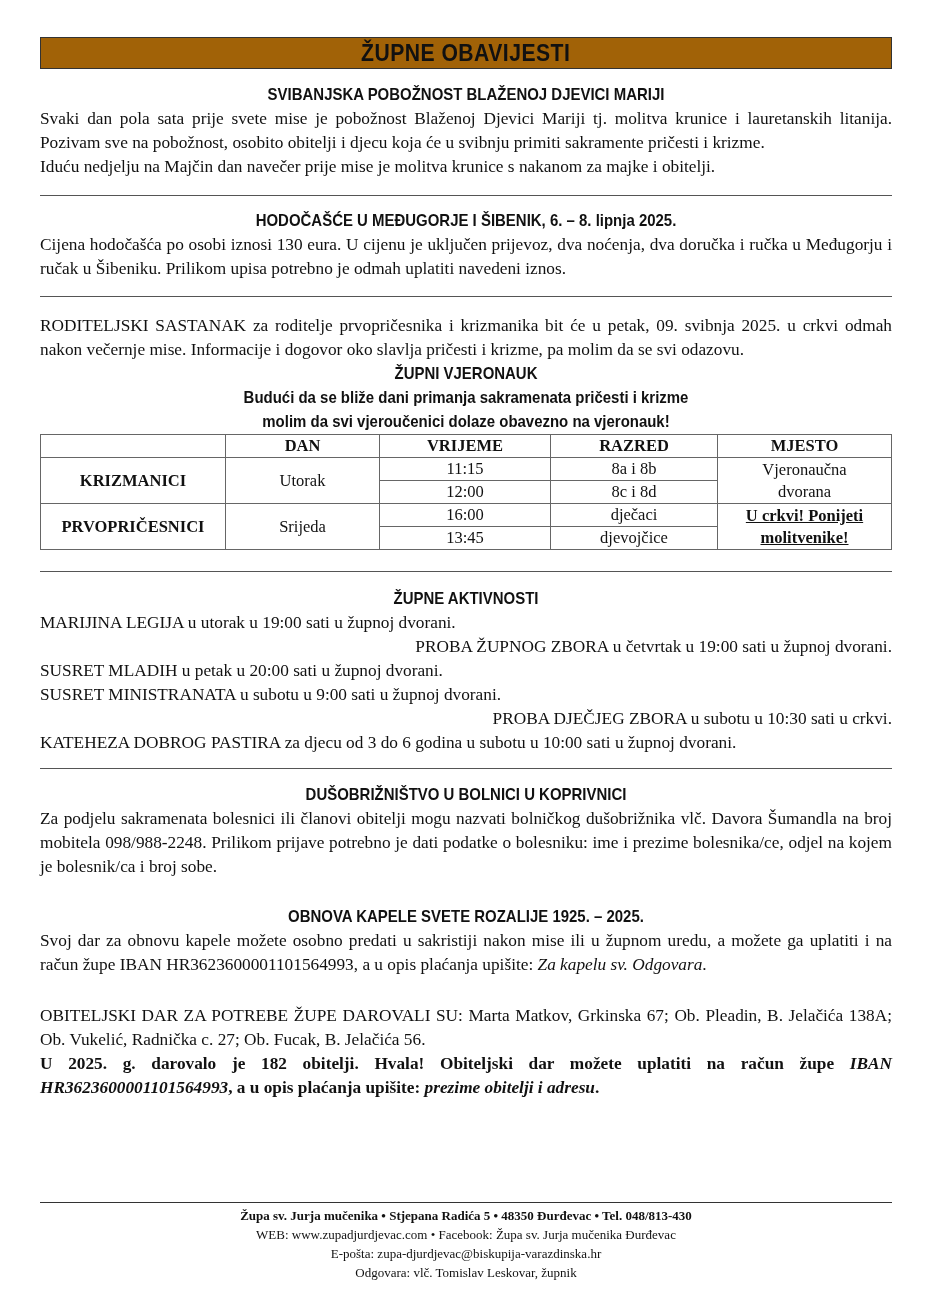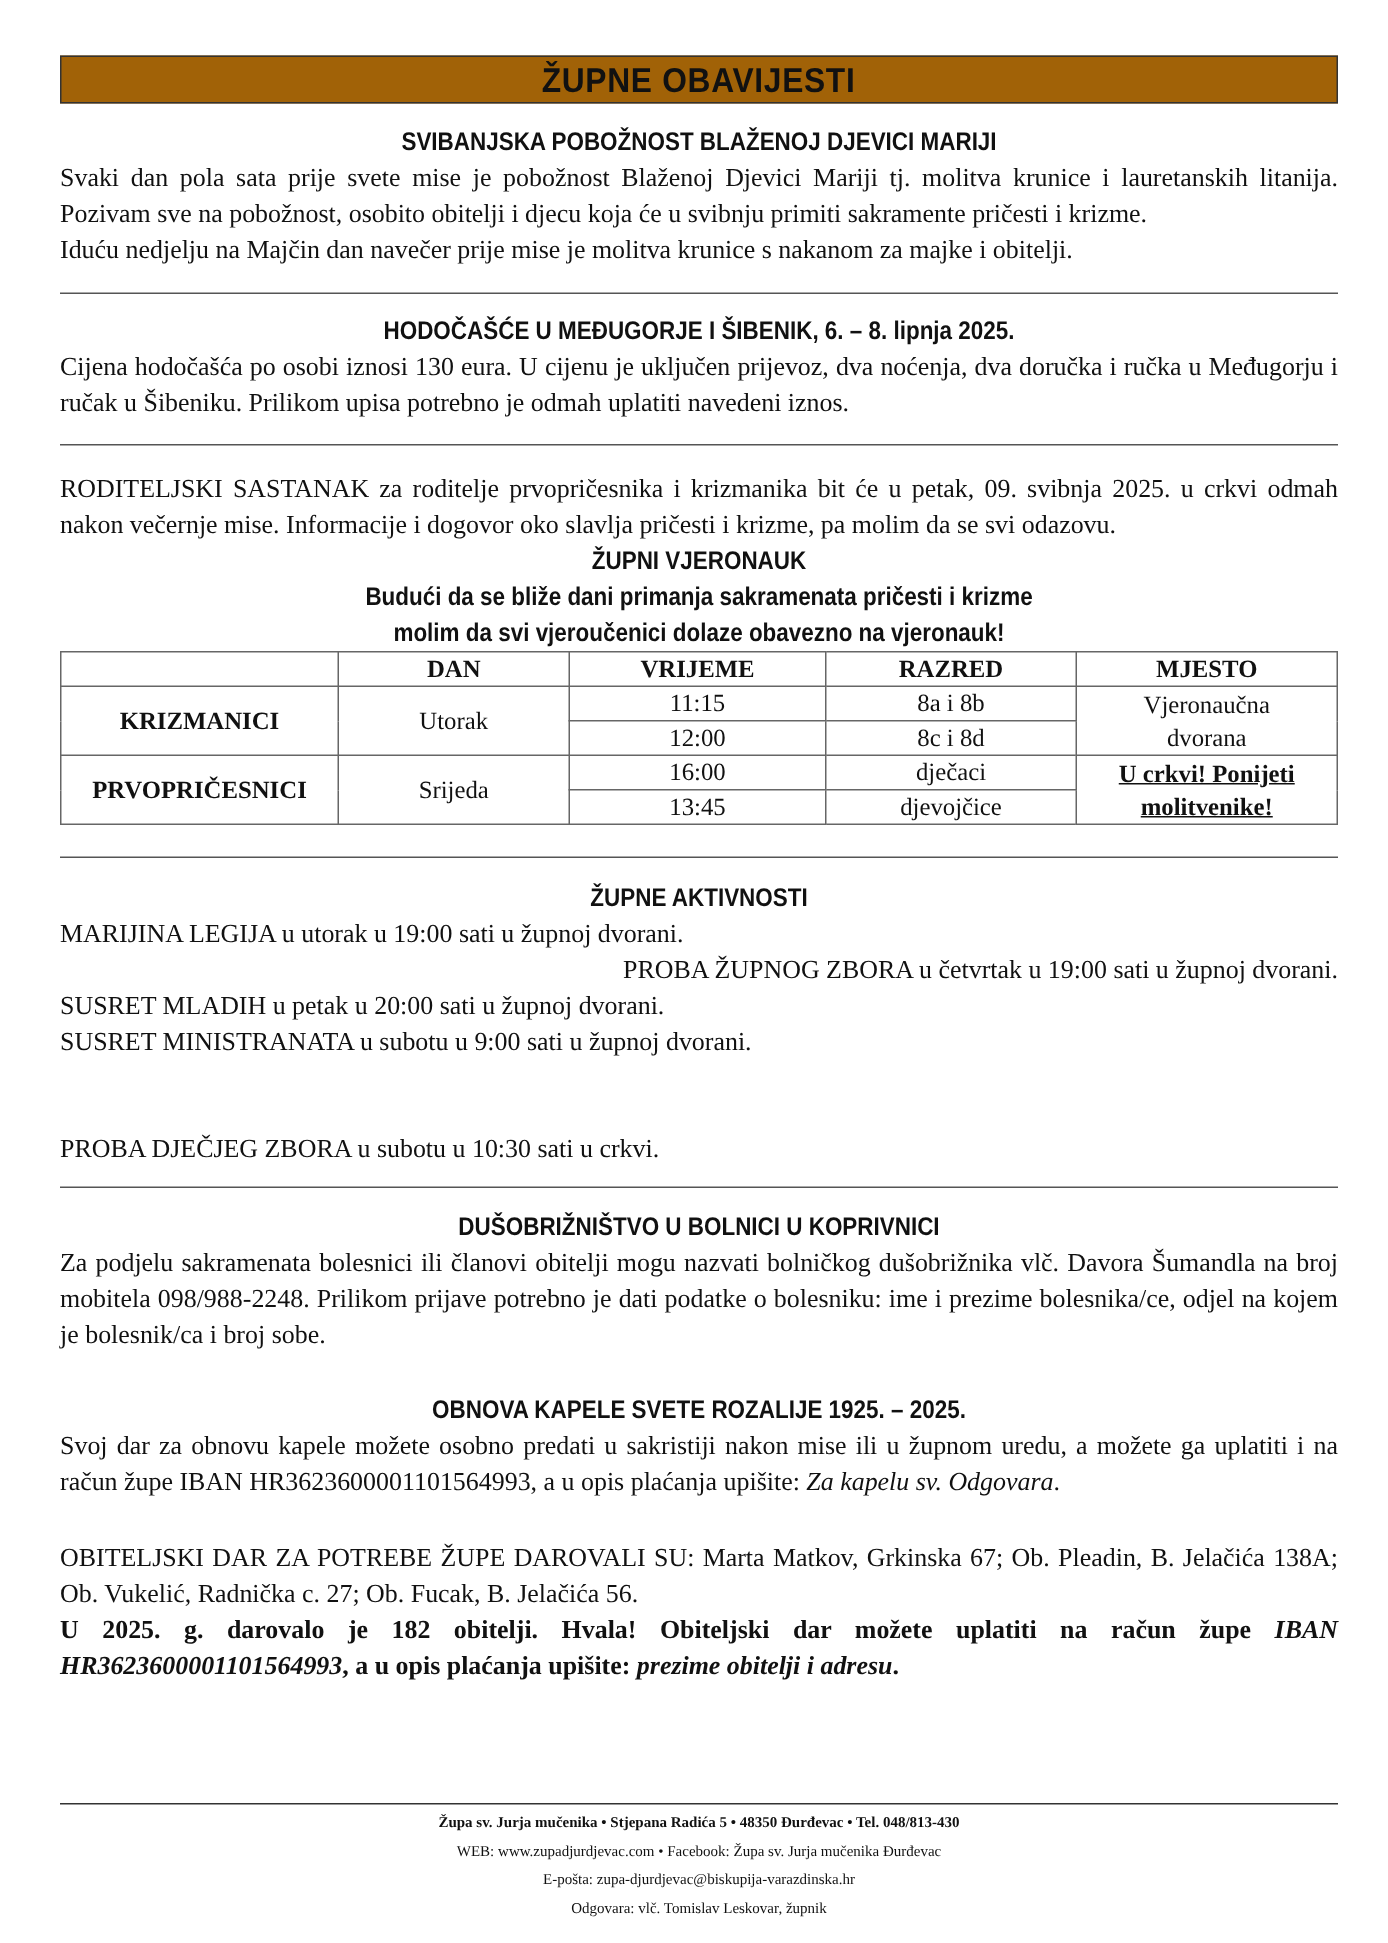--- a/index.html
+++ b/index.html
@@ -16,21 +16,21 @@
   .rule { border-top:1.5px solid #555; margin:0; }
   b { font-weight:normal; }
   i { font-style:italic; }
   table.sched { width:852px; border-collapse:collapse; font-size:16.5px; margin-top:0; }
   table.sched td, table.sched th { border:1px solid #666; text-align:center; padding:0 3px; line-height:22px; }
   table.sched th { font-weight:bold; height:22px; }
   table.sched td.grp { font-weight:bold; }
   table.sched td.sub { height:22px; }
   .ul { text-decoration:underline; font-weight:bold; }
   .footer { position:absolute; left:40px; top:1202px; width:852px; border-top:1.5px solid #333;
-            text-align:center; font-size:10px; line-height:19px; padding-top:3px; }
+            text-align:center; font-size:13px; line-height:19px; padding-top:3px; }
 </style>
 </head>
 <body>
 
 <div class="page">
 
   <div class="title-box">
     <span>ŽUPNE OBAVIJESTI</span>
   </div>
 
@@ -92,21 +92,22 @@
     </table>
   </div>
   <div class="rule" style="margin-top:21px;"></div>
 
   <div style="margin-top:15px;">
     <h2 class="h">ŽUPNE AKTIVNOSTI</h2>
     <p class="t" style="text-align:left;">MARIJINA LEGIJA u utorak u 19:00 sati u župnoj dvorani.</p>
     <p class="t" style="text-align:right;">PROBA ŽUPNOG ZBORA u četvrtak u 19:00 sati u župnoj dvorani.</p>
     <p class="t" style="text-align:left;">SUSRET MLADIH u petak u 20:00 sati u župnoj dvorani.</p>
     <p class="t" style="text-align:left;">SUSRET MINISTRANATA u subotu u 9:00 sati u župnoj dvorani.</p>
-    <p class="t" style="text-align:left;margin-top:47px;">PROBA DJEČJEG ZBORA u subotu u 10:30 sati u crkvi.</p>
+    <p class="t" style="text-align:right;">PROBA DJEČJEG ZBORA u subotu u 10:30 sati u crkvi.</p>
+    <p class="t" style="text-align:left;">KATEHEZA DOBROG PASTIRA za djecu od 3 do 6 godina u subotu u 10:00 sati u župnoj dvorani.</p>
   </div>
   <div class="rule" style="margin-top:13px;"></div>
 
   <div style="margin-top:14px;">
     <h2 class="h">DUŠOBRIŽNIŠTVO U BOLNICI U KOPRIVNICI</h2>
     <p class="t">Za podjelu sakramenata bolesnici ili članovi obitelji mogu nazvati bolničkog dušobrižnika vlč. Davora Šumandla na broj mobitela 098/988-2248. Prilikom prijave potrebno je dati podatke o bolesniku: ime i prezime bolesnika/ce, odjel na kojem je bolesnik/ca i broj sobe.</p>
   </div>
 
   <div style="margin-top:26px;">
     <h2 class="h">OBNOVA KAPELE SVETE ROZALIJE 1925. – 2025.</h2>

